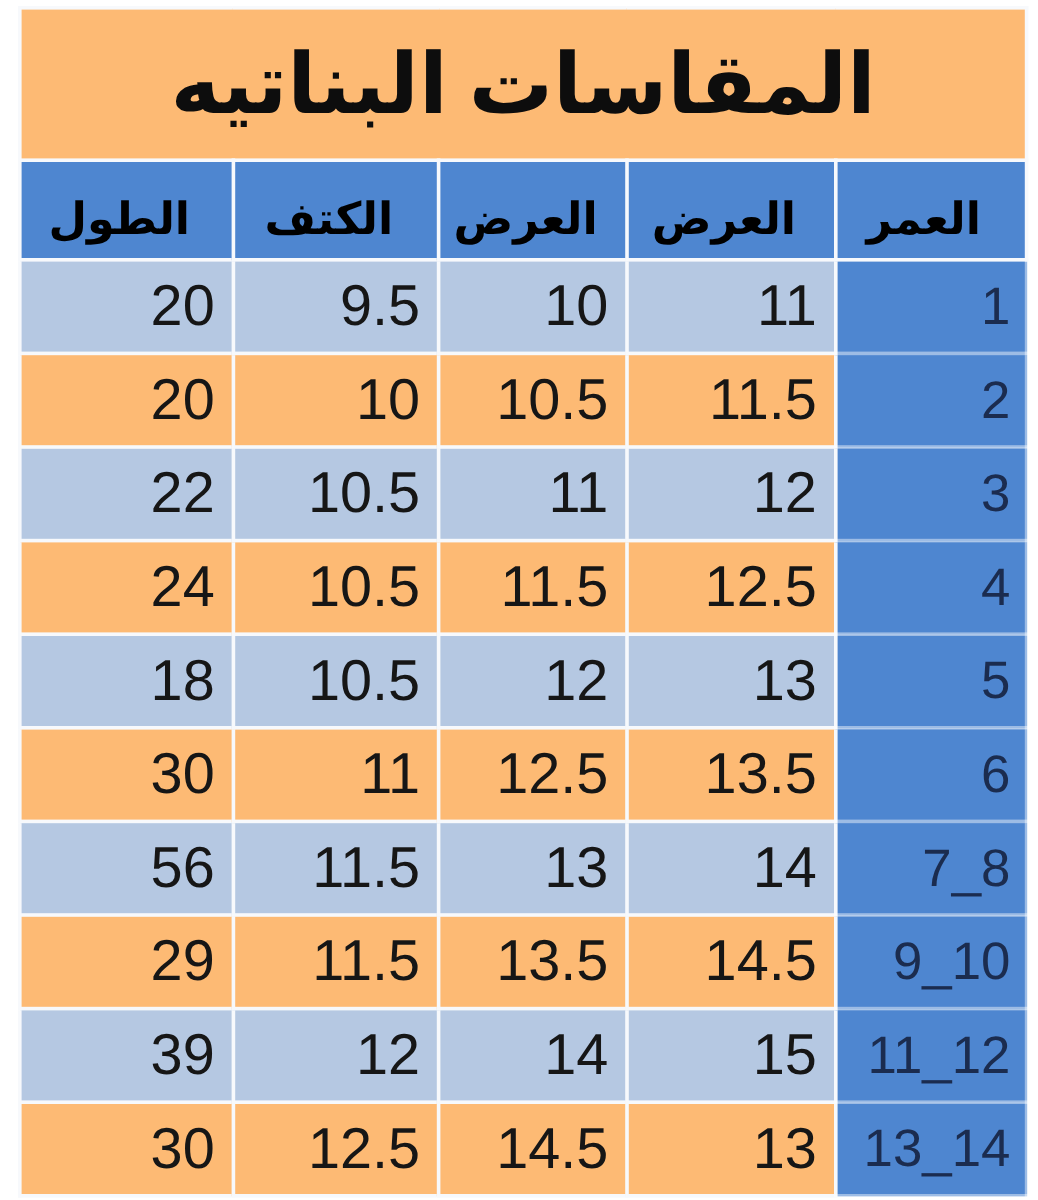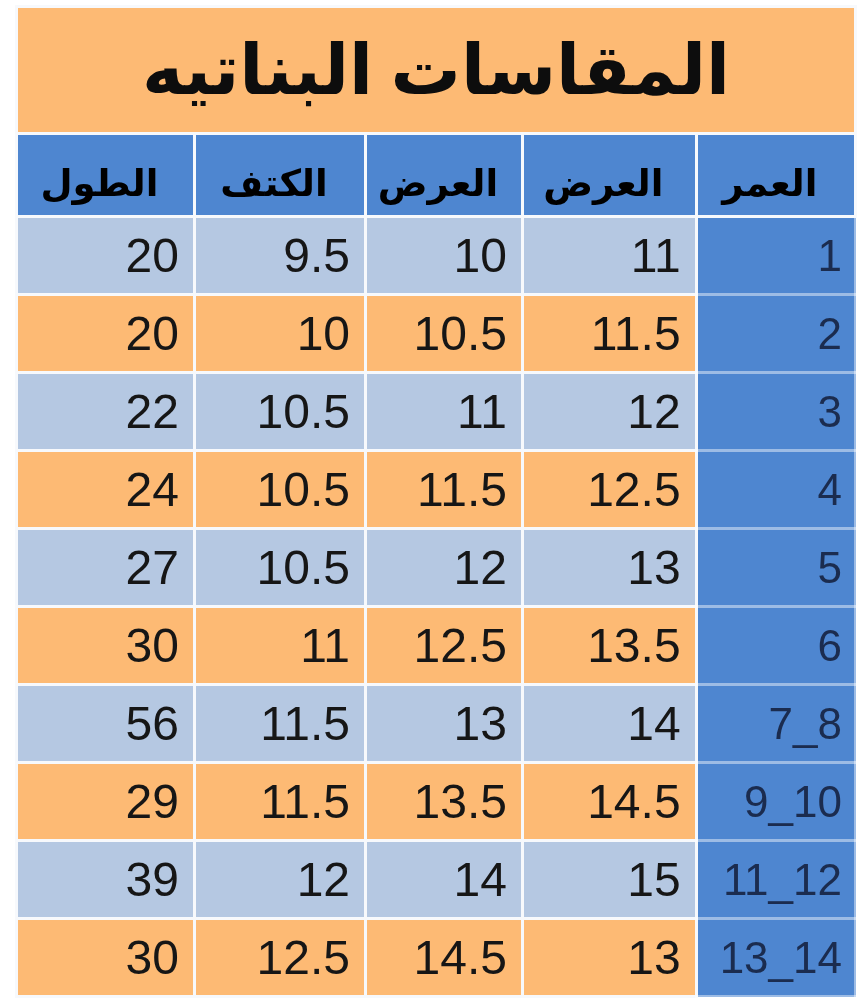--- a/index.html
+++ b/index.html
@@ -117,21 +117,21 @@
       <td class="val"><span class="num">12.5</span></td>
       <td class="val"><span class="num">11.5</span></td>
       <td class="val"><span class="num">10.5</span></td>
       <td class="val"><span class="num">24</span></td>
     </tr>
     <tr class="odd">
       <td class="age"><span class="num">5</span></td>
       <td class="val"><span class="num">13</span></td>
       <td class="val"><span class="num">12</span></td>
       <td class="val"><span class="num">10.5</span></td>
-      <td class="val"><span class="num">27</span></td>
+      <td class="val"><span class="num">18</span></td>
     </tr>
     <tr class="even">
       <td class="age"><span class="num">6</span></td>
       <td class="val"><span class="num">13.5</span></td>
       <td class="val"><span class="num">12.5</span></td>
       <td class="val"><span class="num">11</span></td>
       <td class="val"><span class="num">30</span></td>
     </tr>
     <tr class="odd">
       <td class="age"><span class="num">7_8</span></td>

